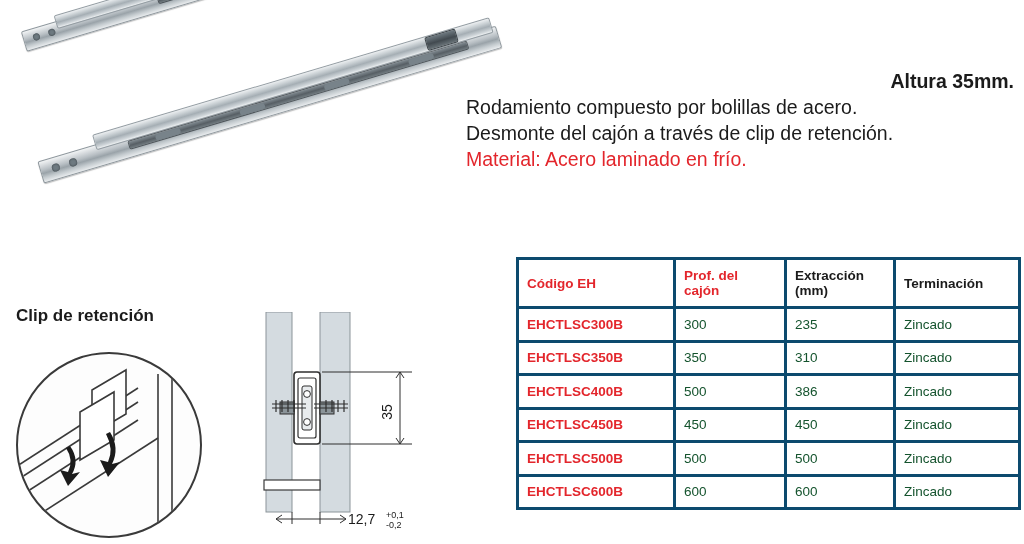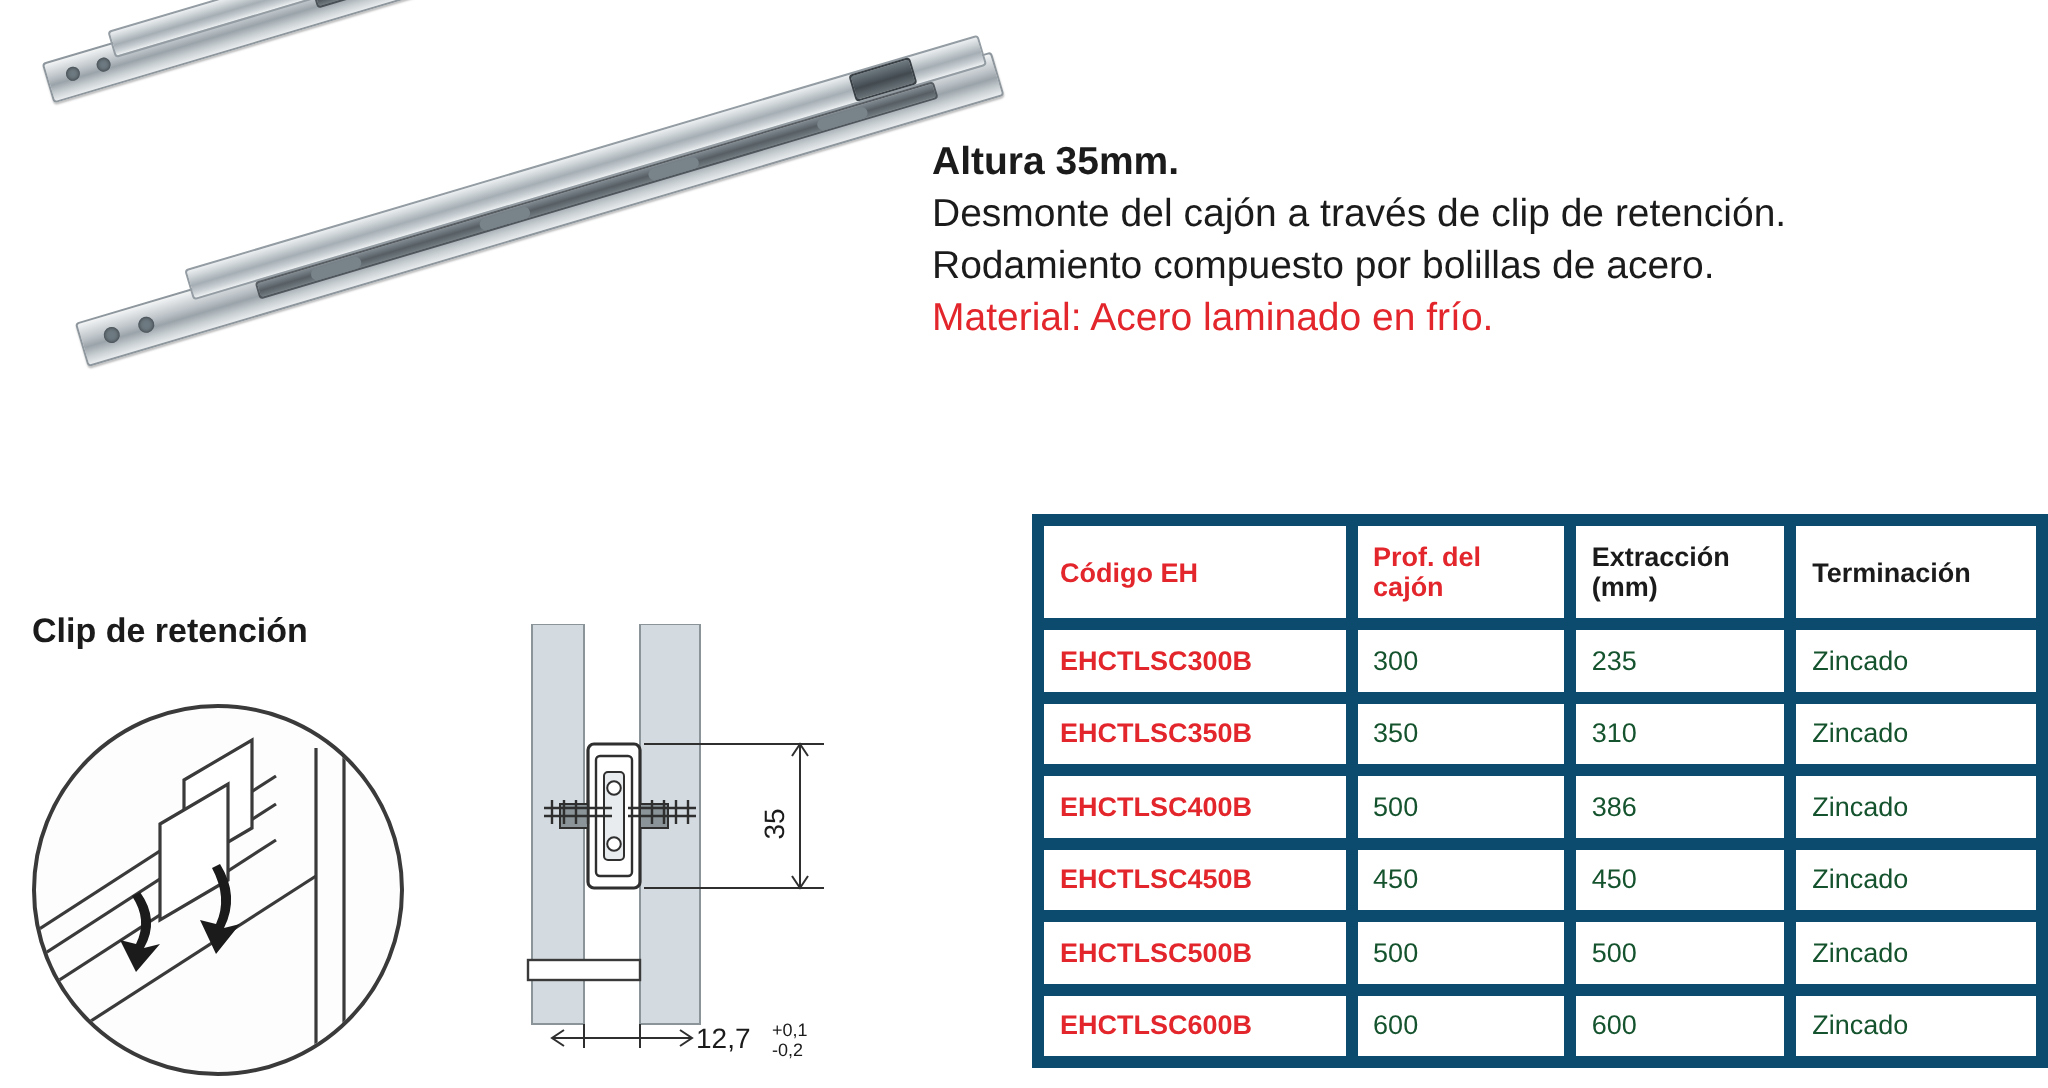--- a/index.html
+++ b/index.html
@@ -68,20 +68,21 @@
     width: 548px;
   }
   #spec-text .line {
     font-size: 19.5px;
     color: #1b1b1b;
     line-height: 26px;
     white-space: nowrap;
   }
   #spec-text .line.bold {
     font-weight: bold;
+    text-align: right;
   }
   #spec-text .line.material {
     color: #e3262c;
   }
 
   
   #clip-section {
     position: absolute;
     left: 16px;
     top: 306px;
@@ -117,21 +118,21 @@
     position: absolute;
     left: 516px;
     top: 257px;
   }
   table#spec-table {
     border-collapse: collapse;
     font-size: 13.5px;
   }
   table#spec-table th,
   table#spec-table td {
-    border: 6px solid #0c4a6e;
+    border: 3px solid #0c4a6e;
     padding: 0 8px;
     text-align: left;
     vertical-align: middle;
     background: #ffffff;
   }
   table#spec-table thead th {
     color: #e3262c;
     font-weight: bold;
     height: 46px;
     line-height: 15px;
@@ -178,22 +179,22 @@
     <div class="slot" style="left:208px; top:20px; width:26px; height:6px;"></div>
     <div class="slot" style="left:296px; top:20px; width:26px; height:6px;"></div>
     <div class="slot" style="left:384px; top:20px; width:26px; height:6px;"></div>
     <div class="slide rail-dark" style="left:406px; top:3px; width:30px; height:12px;"></div>
   </div>
 
 </div>
 
 <div id="spec-text">
   <div class="line bold">Altura 35mm.</div>
+  <div class="line">Rodamiento compuesto por bolillas de acero.</div>
   <div class="line">Desmonte del cajón a través de clip de retención.</div>
-  <div class="line">Rodamiento compuesto por bolillas de acero.</div>
   <div class="line material">Material: Acero laminado en frío.</div>
 </div>
 
 <div id="clip-section">
   <div id="clip-title">Clip de retención</div>
   <div id="clip-circle">
     <svg width="182" height="182" viewBox="0 0 182 182">
 
       <g stroke="#3a3a3a" fill="none" stroke-width="1.6">
         <path d="M-10 118 L120 34"></path>

